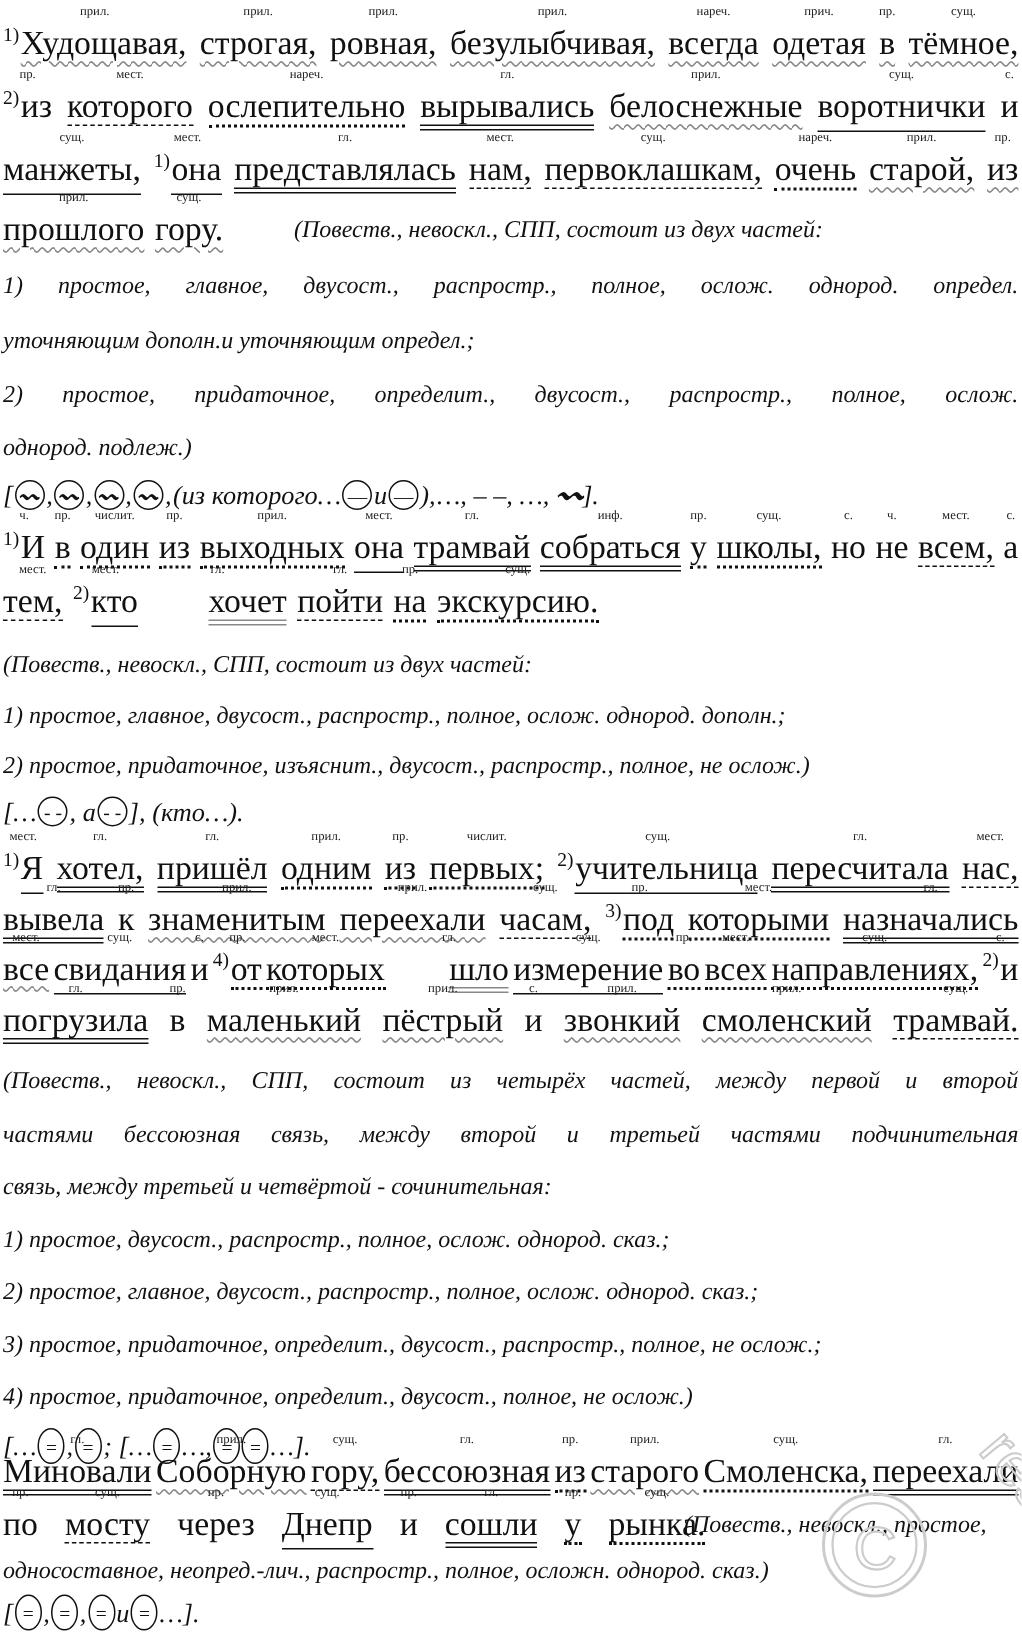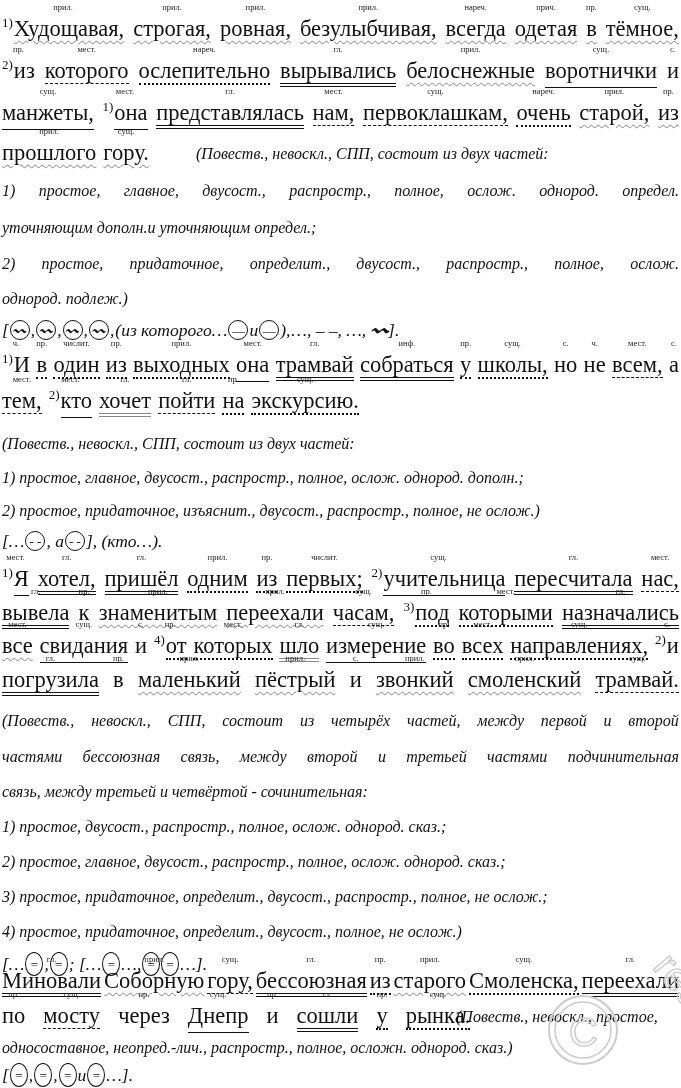--- a/index.html
+++ b/index.html
@@ -16,21 +16,21 @@
   .it.j { display: flex; justify-content: space-between; }
   .w { position: relative; display: inline-block; }
   .lbl {
     position: absolute; top: -13px; left: 50%; transform: translateX(-50%);
     font-size: 8.5px; line-height: 9px; color: #222; white-space: nowrap; font-style: normal;
   }
   sup.n { font-size: 13px; vertical-align: 9px; line-height: 0; margin-right: 1px; }
   
   .subj { border-bottom: 1.6px solid #111; padding-bottom: 4px; }
   .pred { border-bottom: 4.5px double #111; }
-  .pred.gray { border-bottom-color: #888; }
+  .pred.gray { border-bottom-color: #888; margin-left: 40px; }
   .obj { border-bottom: 1.6px dashed #111; }
   .attr { text-decoration: underline wavy #888; text-decoration-thickness: 1px; text-underline-offset: 4px; }
   .adv { border-bottom: 2px dotted #111; }
   .schema { font-style: italic; font-size: 17.5px; line-height: 22px; display: flex; align-items: center; gap: 1px; }
   .circ {
     display: inline-flex; width: 20px; height: 20px; border: 1.4px solid #111; border-radius: 50%;
     align-items: center; justify-content: center; font-style: normal; font-size: 13px; line-height: 1;
     box-sizing: border-box; vertical-align: middle;
   }
   .circ.oval { width: 18px; height: 24px; border-radius: 50%; }

